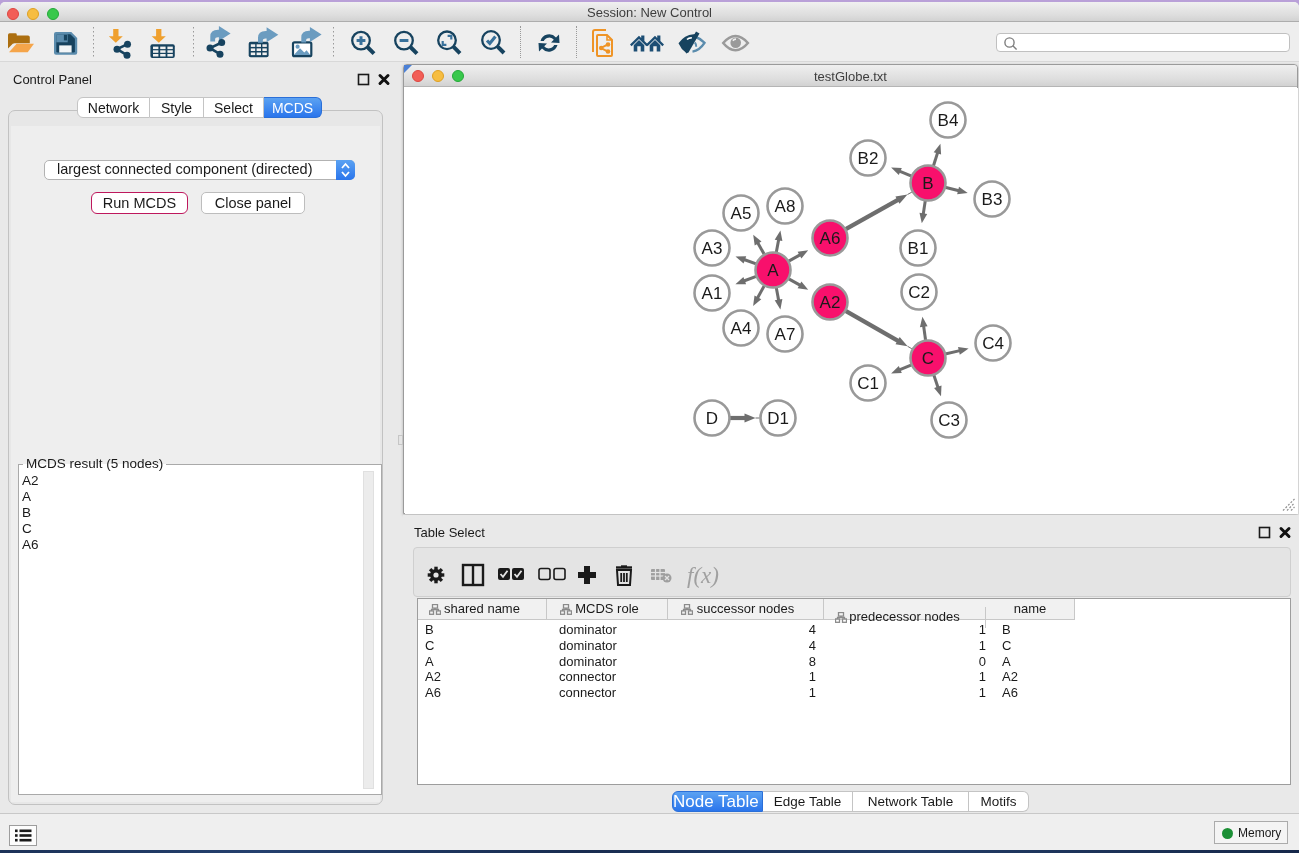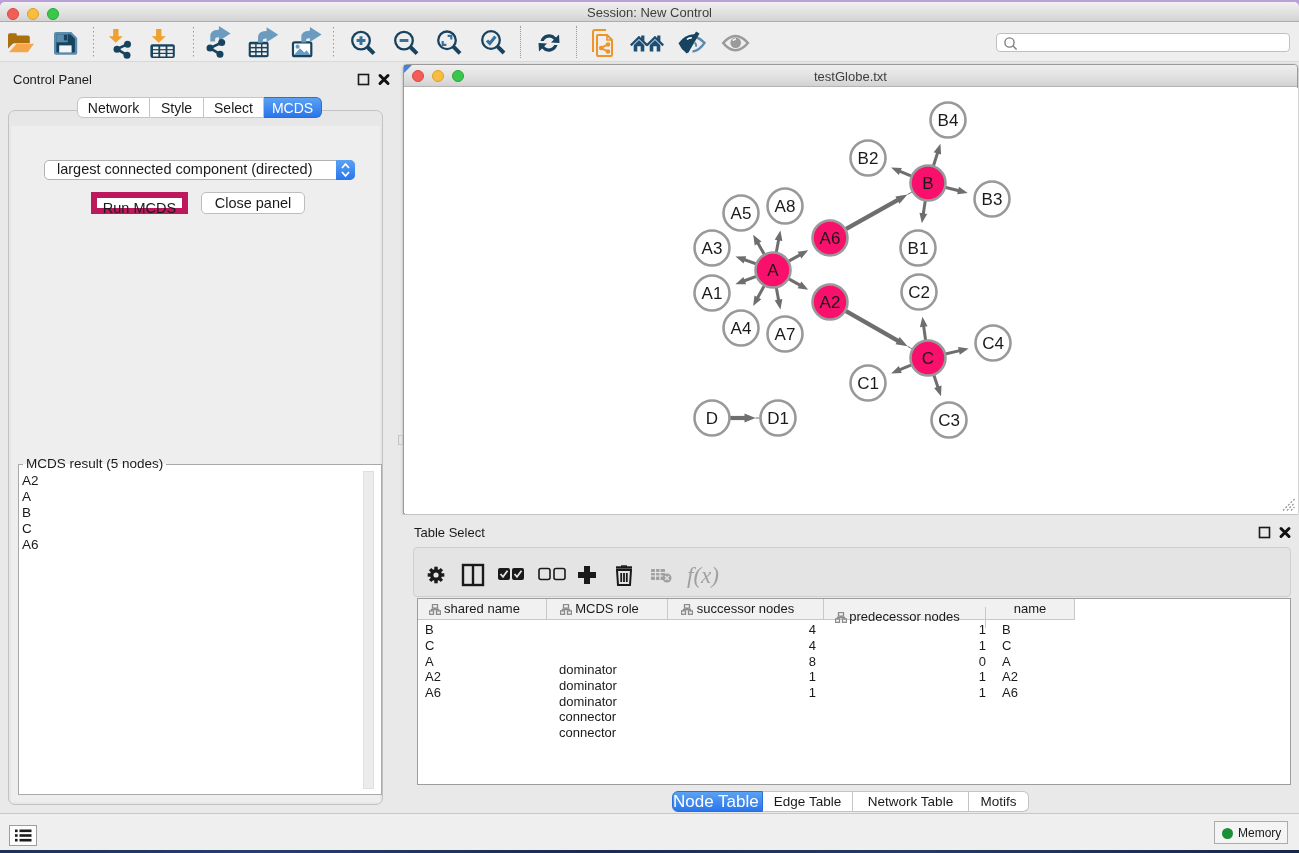--- a/index.html
+++ b/index.html
@@ -232,21 +232,21 @@
  <div class="abs" style="left:44px;top:98px;width:311px;height:20px;background:#fff;border:1px solid #b2b2b2;border-radius:5px;">
    <div class="abs" style="left:12px;top:0;font-size:14.5px;color:#1a1a1a;">largest connected component (directed)</div>
    <div class="abs" style="right:-1px;top:-1px;width:19px;height:20px;background:linear-gradient(#5ba2f2,#2a75ec);border-radius:0 5px 5px 0;">
      <svg width="19" height="20">
       <path d="M6 8 L9.5 4 L13 8" fill="none" stroke="#fff" stroke-width="1.8"></path>
       <path d="M6 12 L9.5 16 L13 12" fill="none" stroke="#fff" stroke-width="1.8"></path>
      </svg>
    </div>
  </div>
 
- <div class="abs" style="left:91px;top:130px;width:97px;height:22px;background:#fff;border:6px solid #be185d;border-radius:0;text-align:center;font-size:14.5px;color:#1a1a1a;line-height:21px;">Run MCDS</div>
+ <div class="abs" style="left:91px;top:130px;width:97px;height:22px;background:#fff;border:1px solid #be185d;border-radius:6px;text-align:center;font-size:14.5px;color:#1a1a1a;line-height:21px;">Run MCDS</div>
  <div class="abs" style="left:201px;top:130px;width:104px;height:22px;background:#fff;border:1px solid #bdbdbd;border-radius:5px;text-align:center;font-size:14.5px;color:#1a1a1a;line-height:21px;">Close panel</div>
 
  <div class="abs" style="left:18px;top:402px;width:364px;height:331px;background:#fff;border:1px solid #a9a9a9;">
    <div class="abs" style="left:4px;top:-9px;background:linear-gradient(#eeeeee 55%,#ffffff 55%);padding:0 3px;font-size:13.5px;color:#1a1a1a;">MCDS result (5 nodes)</div>
    <div class="abs" style="left:3px;top:8px;font-size:13.5px;color:#1a1a1a;line-height:16px;">A2<br>A<br>B<br>C<br>A6</div>
    <div class="abs" style="right:7px;top:6px;width:11px;height:318px;background:#ececec;border:1px solid #e0e0e0;"></div>
  </div>
 </div>
 
 <div class="abs" style="left:403px;top:62px;width:895px;height:450px;background:#fff;border:1px solid #9a9a9a;border-radius:4px 4px 0 0;box-shadow:0 1px 3px rgba(0,0,0,0.25);">
@@ -463,21 +463,21 @@
                 <rect x="0.5" y="6.9" width="4" height="3.4"></rect>
                 <rect x="7.5" y="6.9" width="4" height="3.4"></rect>
                 <path d="M6 4.1 L6 5.5 M2.5 6.9 L2.5 5.5 L9.5 5.5 L9.5 6.9"></path>
               </g>
             </svg>
 </div>
 <div class="abs" style="left:568px;top:0;width:89px;height:21px;border-right:1px solid #c8c8c8;text-align:center;font-size:13px;color:#1a1a1a;line-height:20px;">name
 </div>
 </div>
   <div class="abs" style="left:7px;top:23px;font-size:13px;color:#1a1a1a;line-height:15.8px;">B<br>C<br>A<br>A2<br>A6</div>
-<div class="abs" style="left:141px;top:23px;font-size:13px;color:#1a1a1a;line-height:15.8px;margin-top:40px;">dominator<br>dominator<br>dominator<br>connector<br>connector</div>
+<div class="abs" style="left:141px;top:23px;font-size:13px;color:#1a1a1a;line-height:15.8px;">dominator<br>dominator<br>dominator<br>connector<br>connector</div>
 <div class="abs" style="left:250px;top:23px;width:148px;text-align:right;font-size:13px;color:#1a1a1a;line-height:15.8px;">4<br>4<br>8<br>1<br>1</div>
 <div class="abs" style="left:406px;top:23px;width:162px;text-align:right;font-size:13px;color:#1a1a1a;line-height:15.8px;">1<br>1<br>0<br>1<br>1</div>
 <div class="abs" style="left:584px;top:23px;font-size:13px;color:#1a1a1a;line-height:15.8px;">B<br>C<br>A<br>A2<br>A6</div>
  </div>
 
  <div class="abs" style="left:269px;top:276px;width:91px;height:21px;background:linear-gradient(#5ba2f2,#2a75ec);border:1px solid #2a6fd8;border-radius:6px 0 0 6px;text-align:left;font-size:17px;color:#fff;line-height:20px;">Node Table</div>
  <div class="abs" style="left:360px;top:276px;width:90px;height:21px;background:#fff;border:1px solid #c4c4c4;border-left:none;text-align:center;font-size:13.5px;color:#1a1a1a;line-height:20px;">Edge Table</div>
  <div class="abs" style="left:450px;top:276px;width:116px;height:21px;background:#fff;border:1px solid #c4c4c4;border-left:none;text-align:center;font-size:13.5px;color:#1a1a1a;line-height:20px;">Network Table</div>
  <div class="abs" style="left:566px;top:276px;width:60px;height:21px;background:#fff;border:1px solid #c4c4c4;border-left:none;border-radius:0 6px 6px 0;text-align:center;font-size:13.5px;color:#1a1a1a;line-height:20px;">Motifs</div>
 </div>

